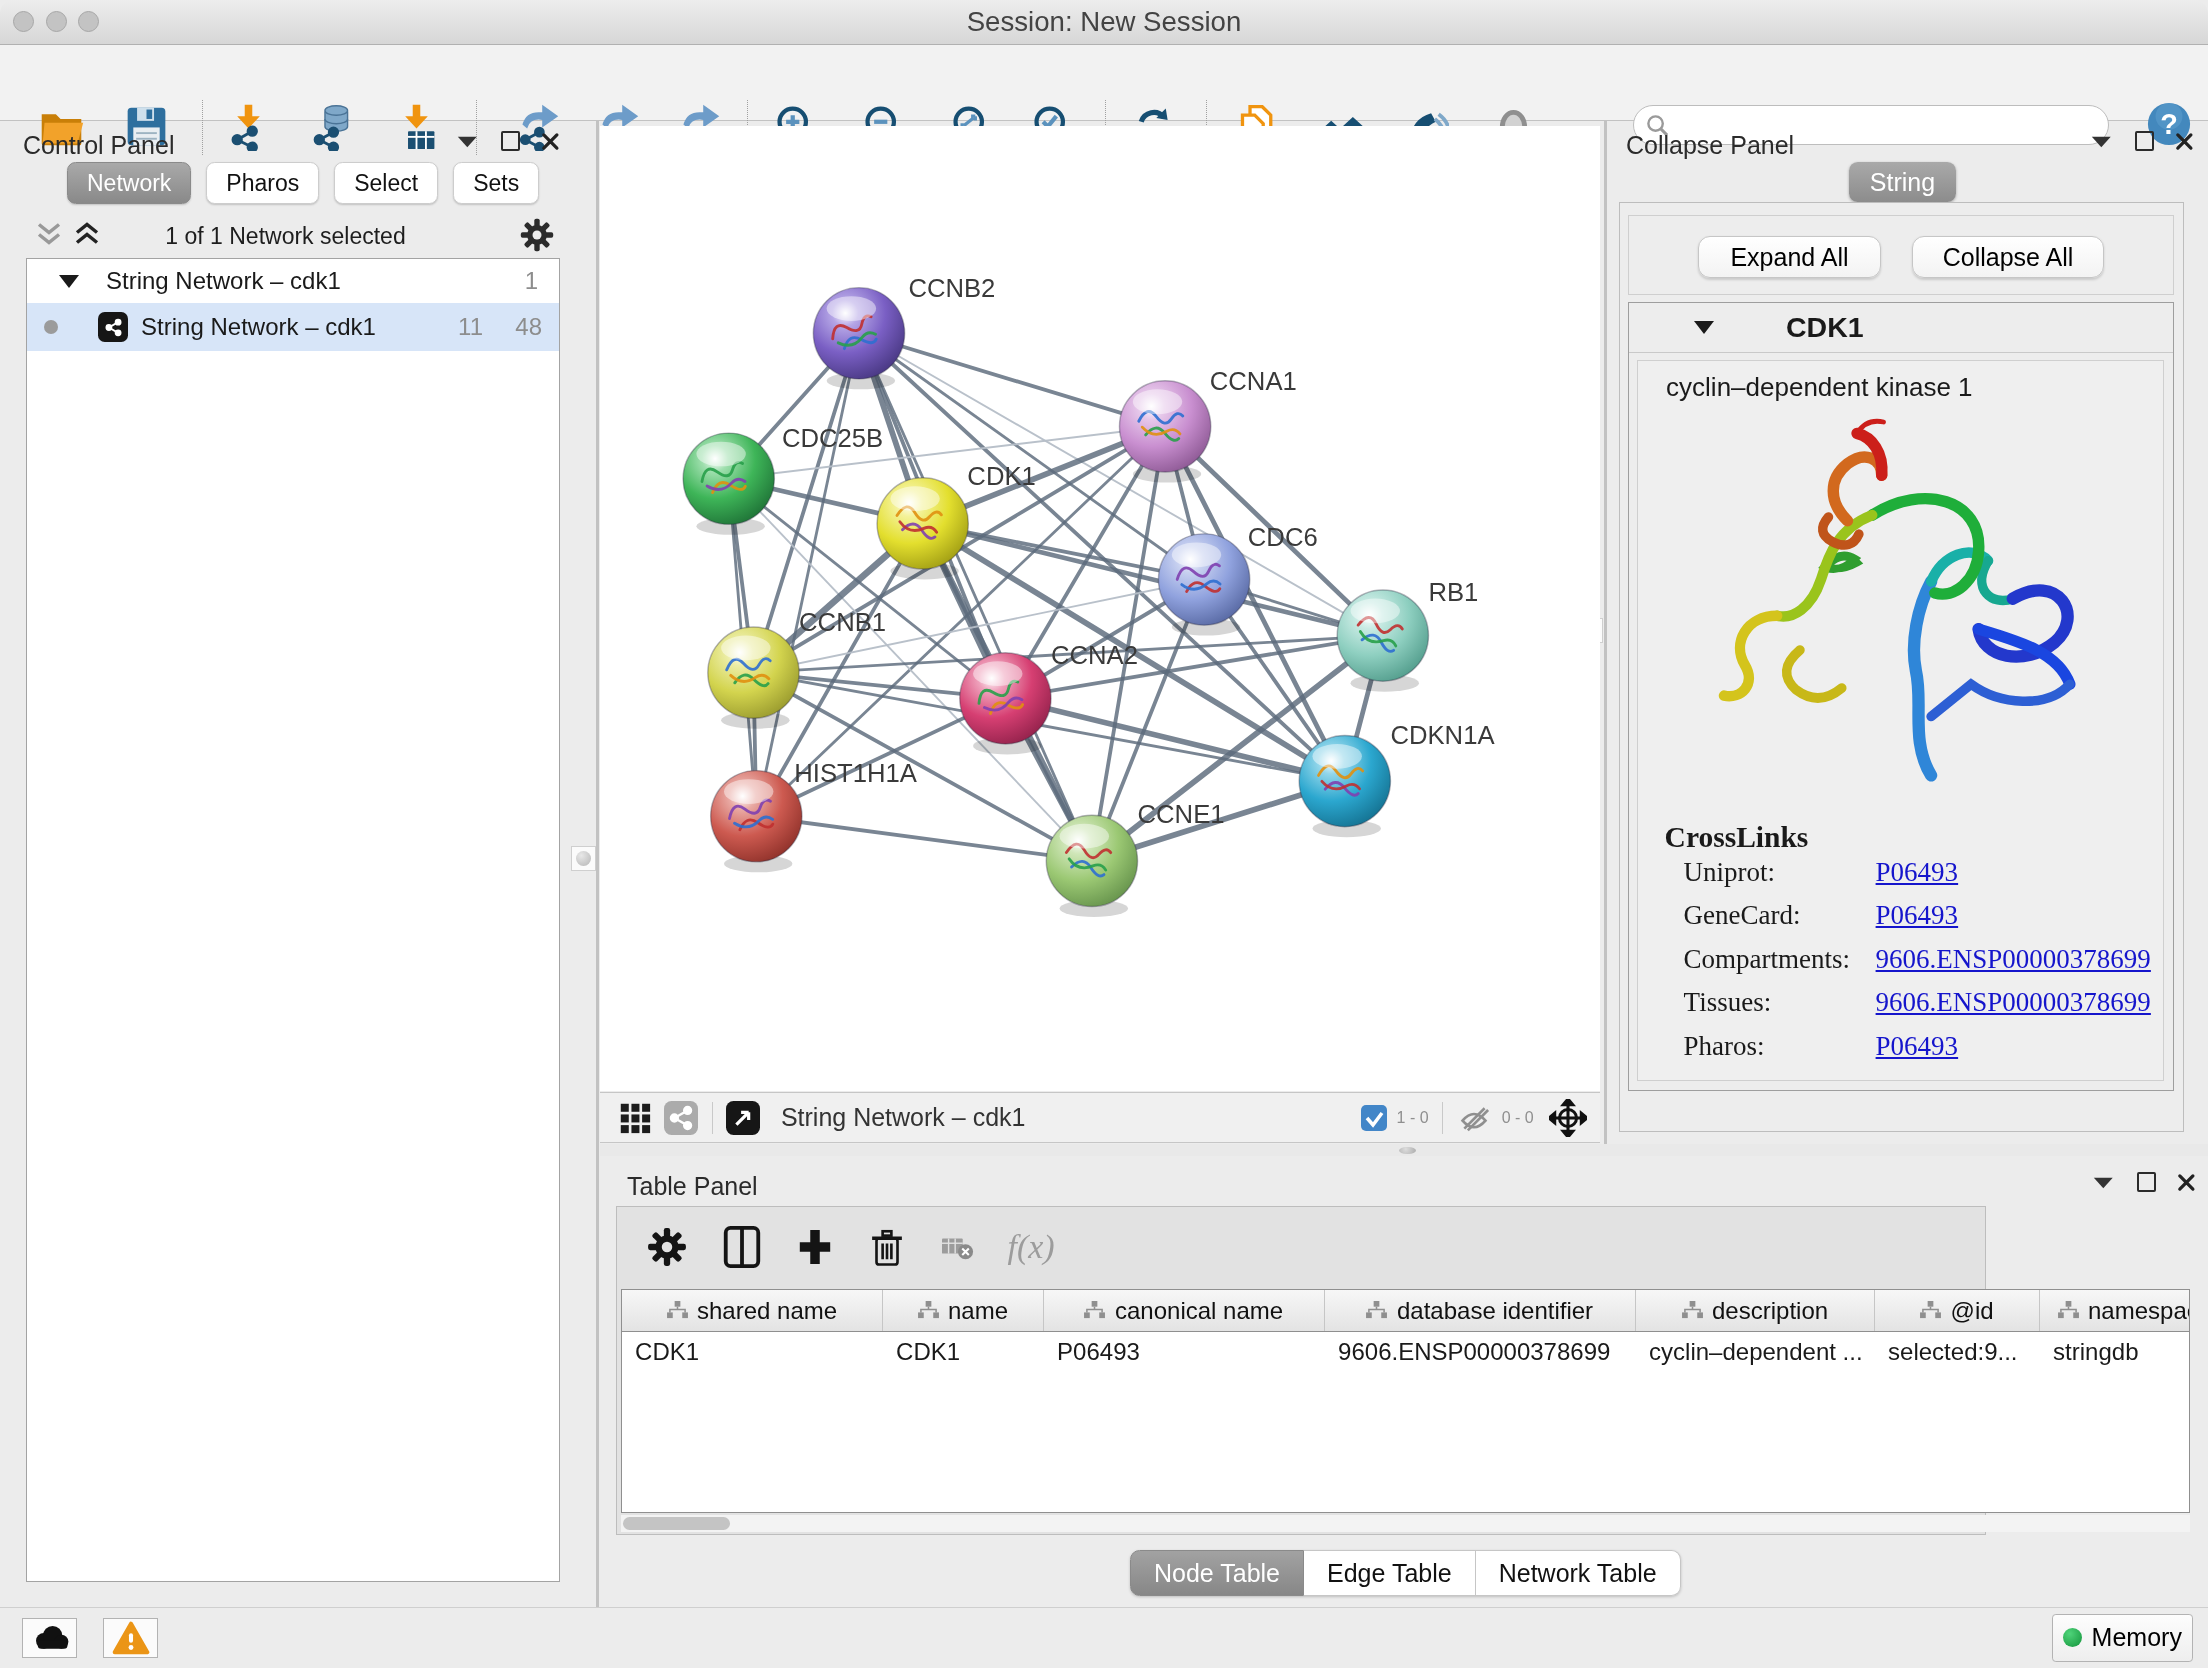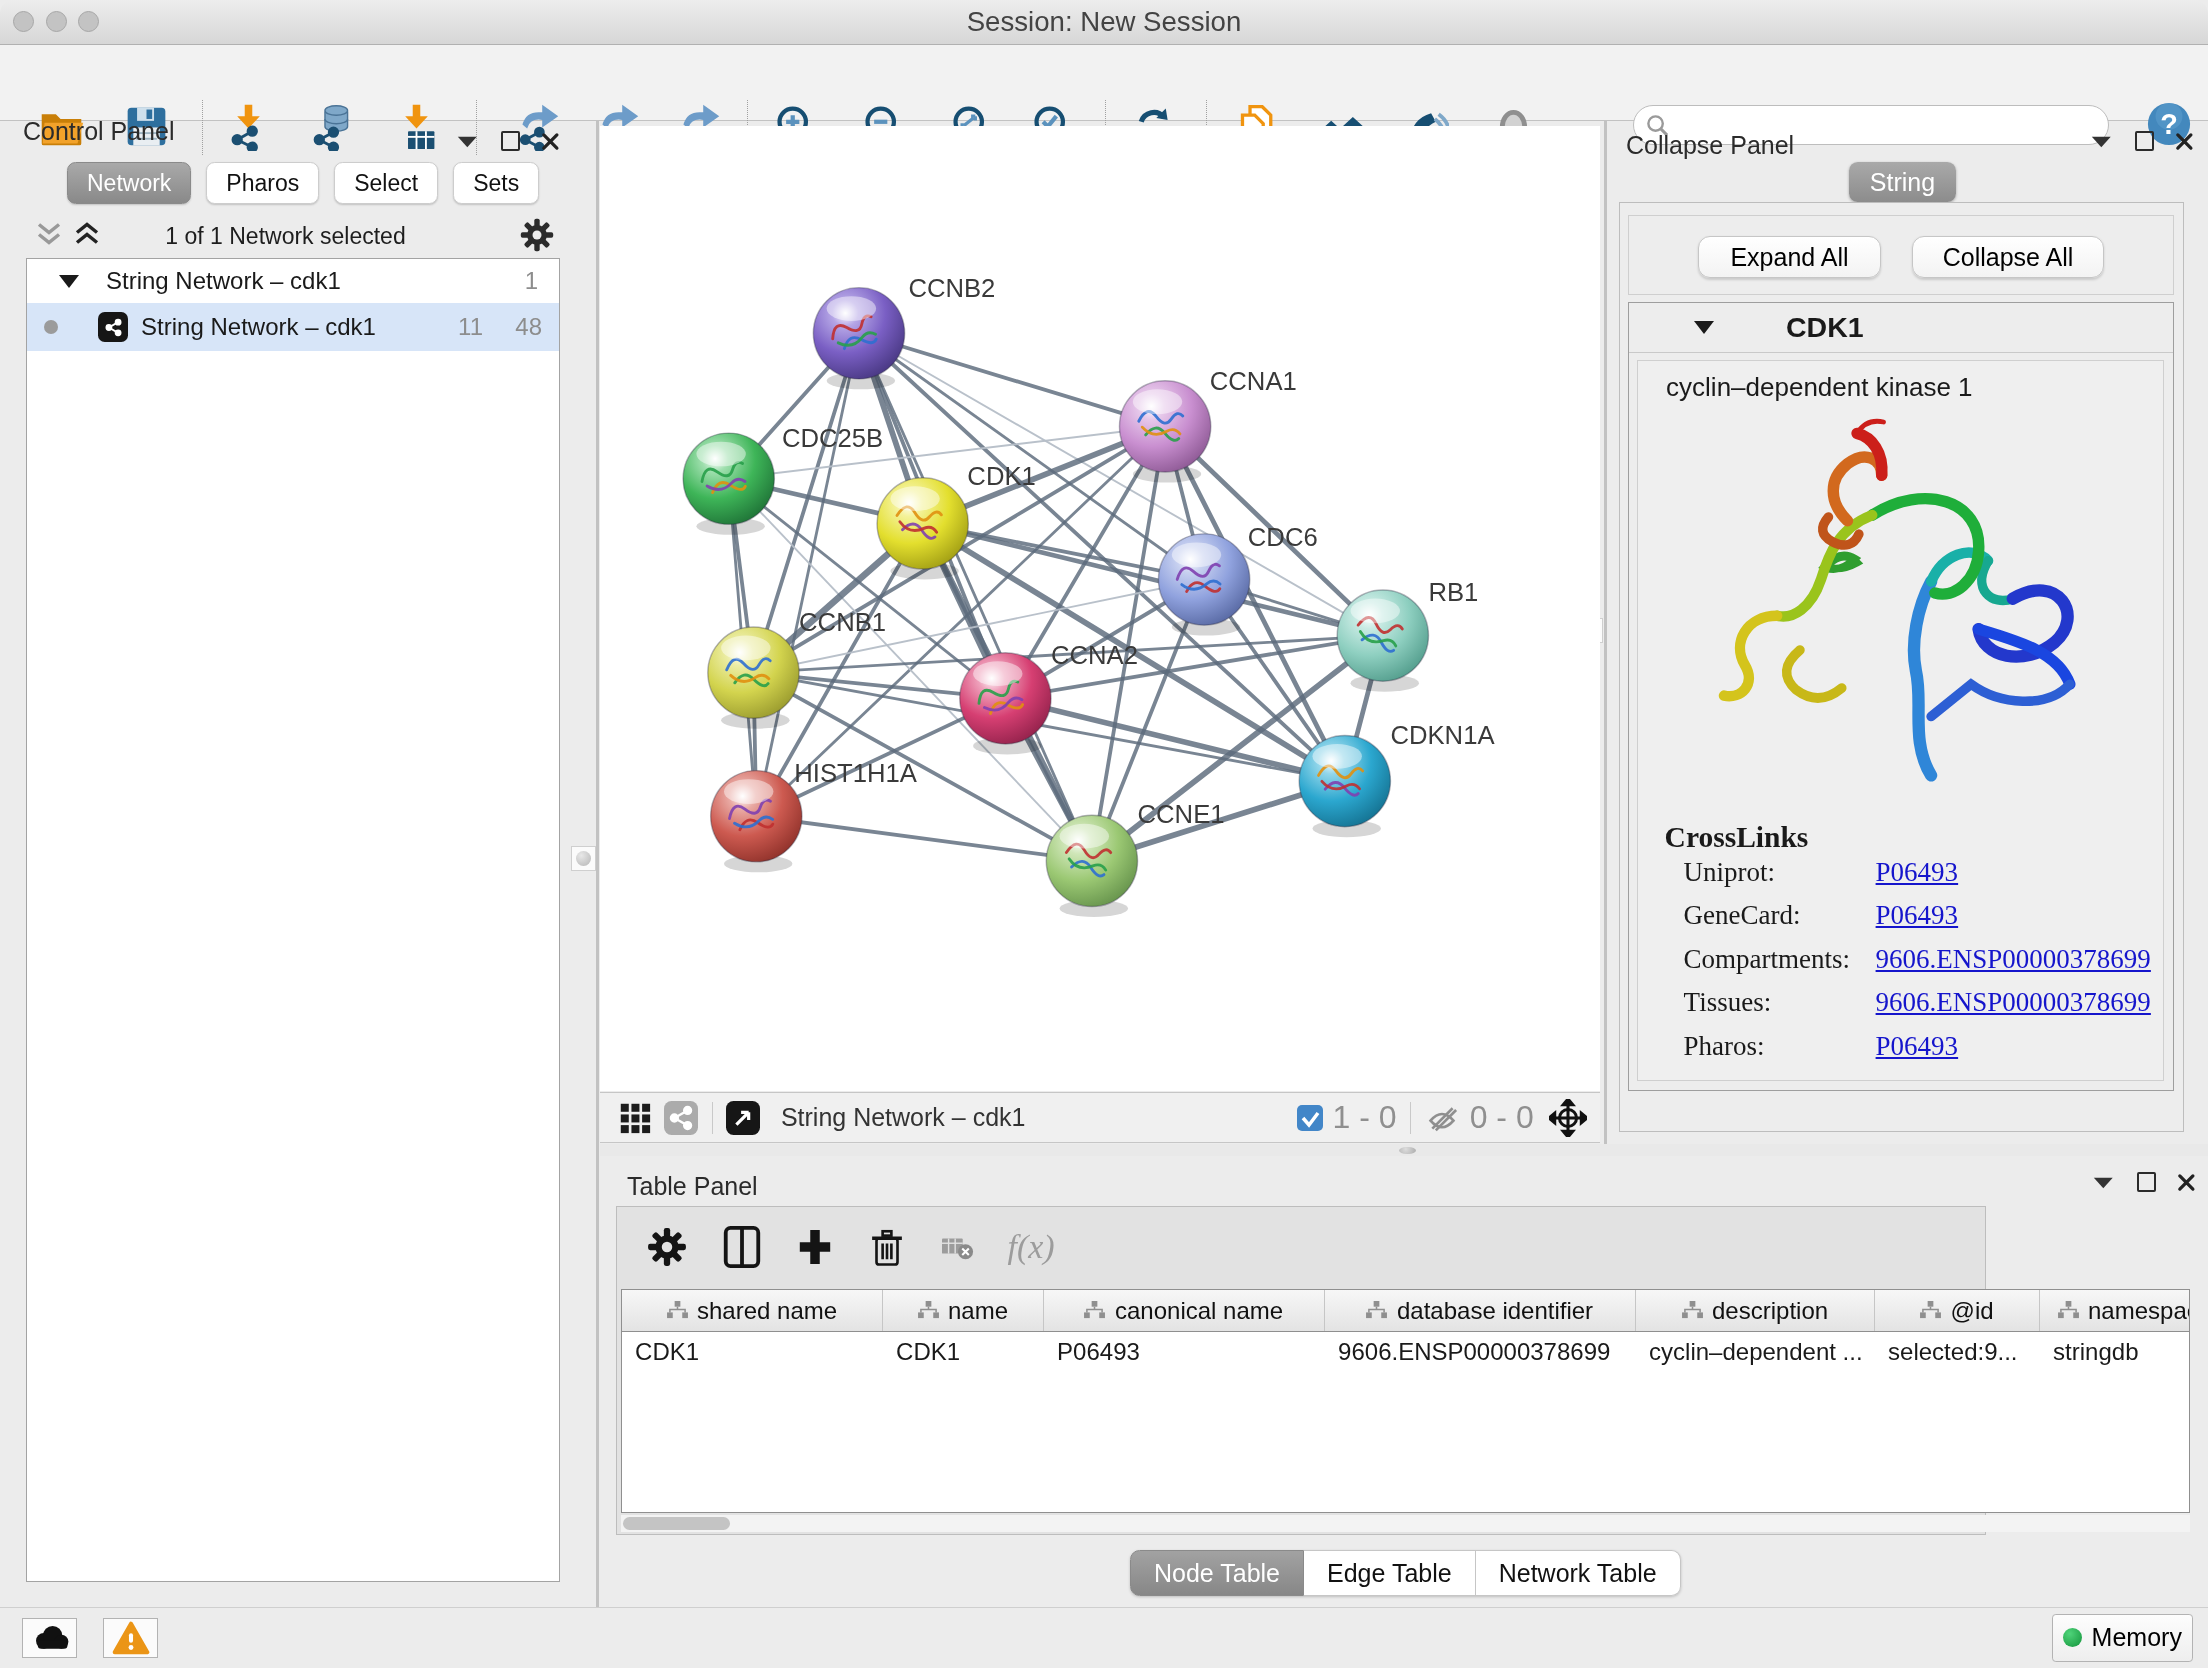--- a/index.html
+++ b/index.html
@@ -32,21 +32,21 @@
   .ptitle{font-size:25px;color:#2b2b2b;}
   .pbtns{display:flex;align-items:center;gap:21px;}
   .sq{width:16px;height:16px;border:2.4px solid #2b2b2b;border-radius:1.9px;}
   .tab{height:40px;border-radius:8.6px;border:1px solid #cdcdcd;background:#fff;font-size:23px;
     padding:0 19px;display:flex;align-items:center;box-shadow:0 1px 1.9px rgba(0,0,0,.18);color:#111;}
   .tab.sel{background:linear-gradient(#a9a9a9,#898989);color:#fff;border-color:#8a8a8a;}
   .wbtn{height:42px;border:1px solid #c6c6c6;border-radius:12px;background:linear-gradient(#ffffff,#f3f3f3);
     font-size:25px;box-shadow:0 1.4px 2.4px rgba(0,0,0,.15);display:flex;align-items:center;justify-content:center;cursor:pointer;}
 
   
-  .cp-title{position:absolute;left:23px;top:117px;}
+  .cp-title{position:absolute;left:23px;top:131px;}
   .cp-btns{position:absolute;left:455px;top:131px;width:105px;}
   .cp-tabs{position:absolute;left:67px;top:162px;display:flex;gap:15px;}
   .cp-sub{position:absolute;left:0px;top:215px;width:571px;height:42px;}
   .cp-sublabel{position:absolute;left:57px;top:7.6px;width:457px;text-align:center;font-size:23px;color:#1d1d1d;}
   .tree{position:absolute;left:26px;top:258px;width:534px;height:1324px;background:#fff;border:1.4px solid #a3a3a3;box-sizing:border-box;}
   .trow{display:flex;align-items:center;font-size:24px;height:44px;}
   .trow .cnt{color:#8d8d8d;}
   .trow2{background:#d7e5f8;height:48px;}
   .tri{width:0;height:0;border-left:10.5px solid transparent;border-right:10.5px solid transparent;border-top:13.3px solid #1a1a1a;}
   .graydot{width:14.3px;height:14.3px;border-radius:50%;background:#9b9b9b;}
@@ -60,21 +60,21 @@
   .hsplit{position:absolute;left:600px;top:1144px;width:1608px;height:12.4px;background:#e9e9e9;}
   .hgrip{position:absolute;left:799px;top:2.9px;width:17px;height:7.6px;border-radius:50%;
     background:radial-gradient(circle at 40% 30%,#dcdcdc,#ababab);}
 
   
   .canvas{position:absolute;left:600px;top:126px;width:1000px;height:965px;background:#ffffff;}
   .netbar{position:absolute;left:600px;top:1092px;width:1000px;height:51px;background:#f0f0f0;
     border-top:1px solid #c6c6c6;border-bottom:1px solid #c6c6c6;display:flex;align-items:center;box-sizing:border-box;}
   .netbar .nbsep{width:1px;height:32px;background:#c9c9c9;margin:0 13.3px;}
   .nb-title{font-size:25px;color:#333;margin-left:21px;white-space:nowrap;}
-  .nb-cnt{font-size:32px;color:#8f8f8f;margin-left:9.5px;white-space:nowrap;}
+  .nb-cnt{font-size:16px;color:#8f8f8f;margin-left:9.5px;white-space:nowrap;}
   .nbbtn{background:none;border:none;padding:0;cursor:pointer;display:flex;align-items:center;}
 
   
   .rp-title{position:absolute;left:1626px;top:131px;}
   .rp-btns{position:absolute;left:2089px;top:131px;width:105px;}
   .string-tab{position:absolute;left:1849px;top:162px;width:107px;height:40px;border-radius:8.6px;
     background:linear-gradient(#a9a9a9,#8c8c8c);color:#fff;font-size:25px;display:flex;
     align-items:center;justify-content:center;box-shadow:0 1px 2.9px rgba(0,0,0,.3);cursor:pointer;border:none;}
   .rp-outer{position:absolute;left:1619px;top:202px;width:565px;height:930px;background:#ededed;
     border:1.4px solid #bdbdbd;box-sizing:border-box;}

